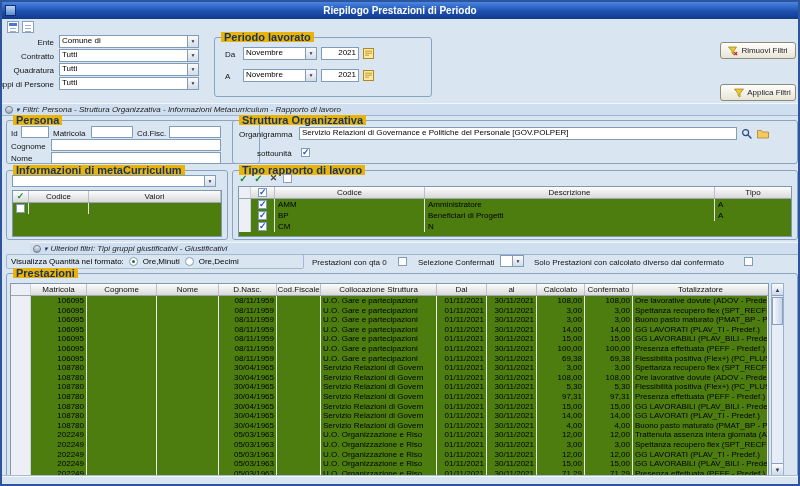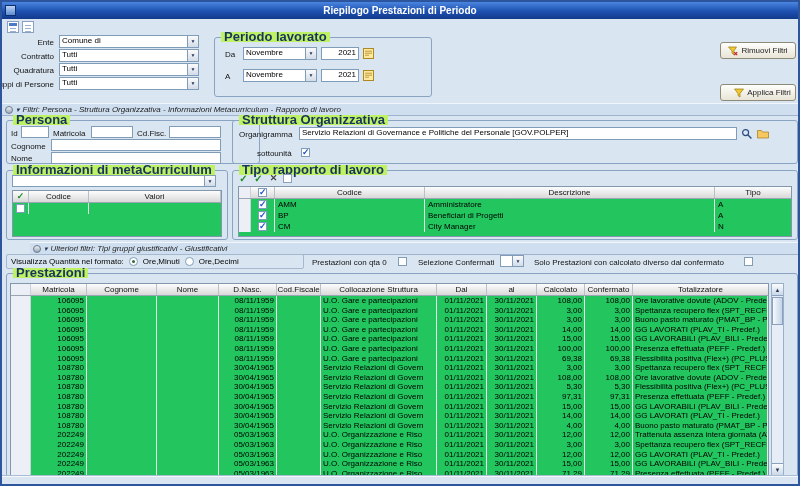--- a/index.html
+++ b/index.html
@@ -20,22 +20,22 @@
   .flabel { position:absolute; white-space:nowrap; font-size:8px; color:#111; }
   .input, .combo { position:absolute; background:#fff; border:1px solid #7f9db9;
               font-size:8px; color:#000; padding:0 2px; overflow:hidden; white-space:nowrap; }
   .combo { padding-right:13px; }
   .carr { position:absolute; right:0; top:0; bottom:0; width:11px;
           background:linear-gradient(#fafafa,#d4dce8); border-left:1px solid #7f9db9;
           text-align:center; color:#223a66; }
   .carr::after { content:"▼"; font-size:5px; line-height:11px; display:block; }
 
   .fieldset { position:absolute; border:1px solid #89a4c2; border-radius:3px; }
-  .legend { position:absolute; top:-6px; left:6px; background:#bef264; padding:0 3px;
-            font-size:13px; font-weight:bold; color:#17345f; line-height:10px; white-space:nowrap; }
+  .legend { position:absolute; top:-6px; left:6px; background:#eab308; padding:0 3px;
+            font-size:11px; font-weight:bold; color:#17345f; line-height:10px; white-space:nowrap; }
 
   .btn { position:absolute; display:flex; align-items:center; justify-content:center; gap:3px;
          background:linear-gradient(#fefefc,#e8e4d6); border:1px solid #8e8a78; border-radius:3px;
          font-size:8px; color:#222; cursor:default; }
 
   .section { position:absolute; left:0; width:796px; height:13px; background:#cfdff0;
              border-top:1px solid #f0f6fc; border-bottom:1px solid #9fb4cc;
              display:flex; align-items:center; gap:3px; padding-left:3px;
              font-size:8px; font-style:italic; color:#222; }
   .pin { width:8px; height:8px; border-radius:50%; background:linear-gradient(#f0f0f0,#9aa8ba);
@@ -50,21 +50,21 @@
   .radio.sel::after { content:""; position:absolute; inset:2px; border-radius:50%; background:#2d6e2d; }
 
   .gcheck { display:inline-block; width:11px; height:11px; font-size:10px; line-height:11px;
             text-align:center; color:#1e8a1e; font-weight:bold; }
   .gcheck::after { content:"✓"; }
   .xicon { display:inline-block; width:11px; height:11px; font-size:9px; line-height:11px;
            text-align:center; color:#444; font-weight:bold; }
   .xicon::after { content:"✕"; }
   .sqicon { display:inline-block; width:9px; height:9px; background:#fff; border:1px solid #8aa0bc; }
 
-  .grid { position:absolute; background:#22c55e; border:1px solid #8296ac; overflow:hidden; }
+  .grid { position:absolute; background:#4d7c0f; border:1px solid #8296ac; overflow:hidden; }
   .ghead { display:flex; background:linear-gradient(#fdfdfd,#d9d9d9); border-bottom:1px solid #9aa6b4; height:12px; }
   .hc { font-size:8px; color:#111; text-align:center; line-height:12px; border-right:1px solid #b8c0ca;
         overflow:hidden; white-space:nowrap; }
   .trow { display:flex; height:11px; }
   .tc { font-size:8px; line-height:11px; border-right:1px solid #e6e6e6; overflow:hidden;
         white-space:nowrap; padding-left:3px; }
   .t-sel { width:12px; background:#ecf0f6; border-right:1px solid #c8d0da; padding:0; }
   .t-chk { width:24px; text-align:center; padding:0; }
   .t-cod { width:150px; }
   .t-des { width:290px; }
@@ -278,21 +278,20 @@
             <div class="tc t-sel"></div>
             <div class="tc t-chk"><span class="cb checked"></span></div>
             <div class="tc t-cod">BP</div>
             <div class="tc t-des">Beneficiari di Progetti</div>
             <div class="tc t-tipo" style="border-right:none;">A</div>
           </div>
           <div class="trow">
             <div class="tc t-sel"></div>
             <div class="tc t-chk"><span class="cb checked"></span></div>
             <div class="tc t-cod">CM</div>
-            <div class="tc t-des">City Manager</div>
             <div class="tc t-tipo" style="border-right:none;">N</div>
           </div>
         </div>
     </div>
   </div>
 
   <div class="section" style="top:240px;margin-left:28px;">
     <span class="pin"></span>
     <span class="tri">▾</span>
     <span>Ulteriori filtri: Tipi gruppi giustificativi - Giustificativi</span>

